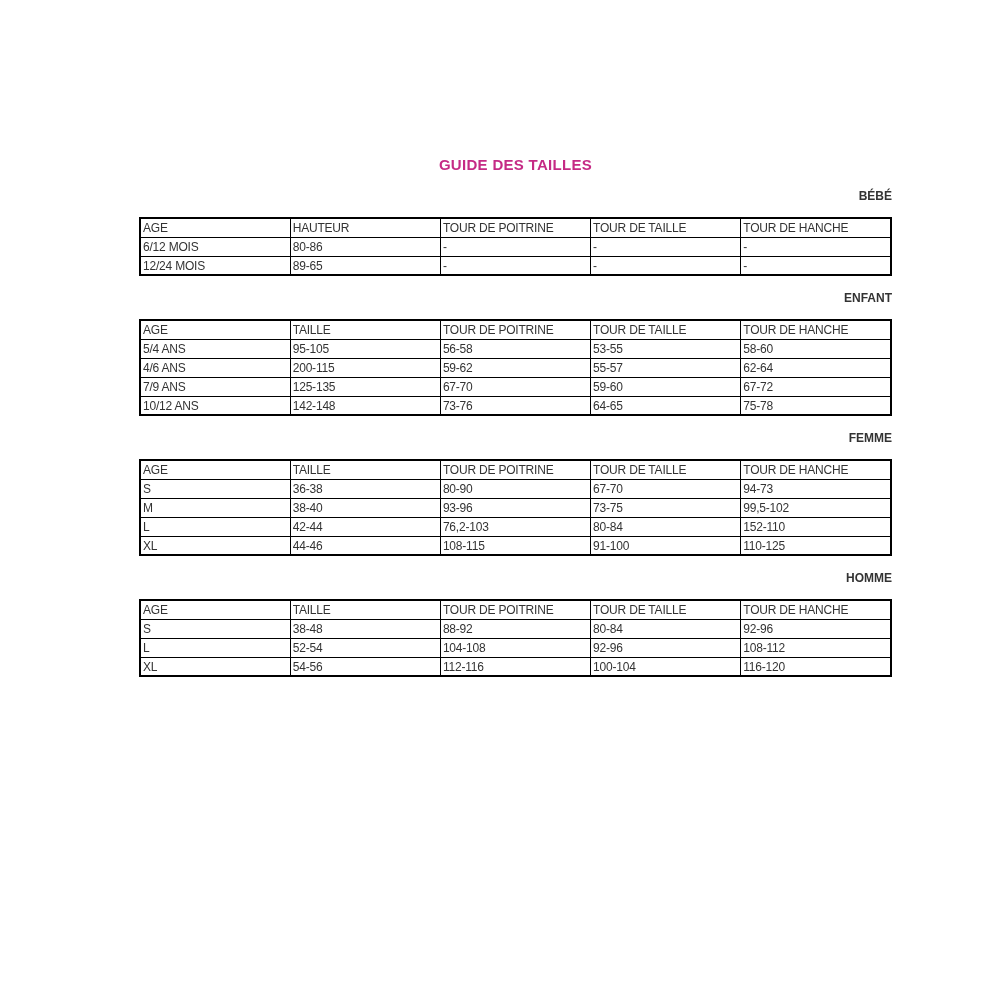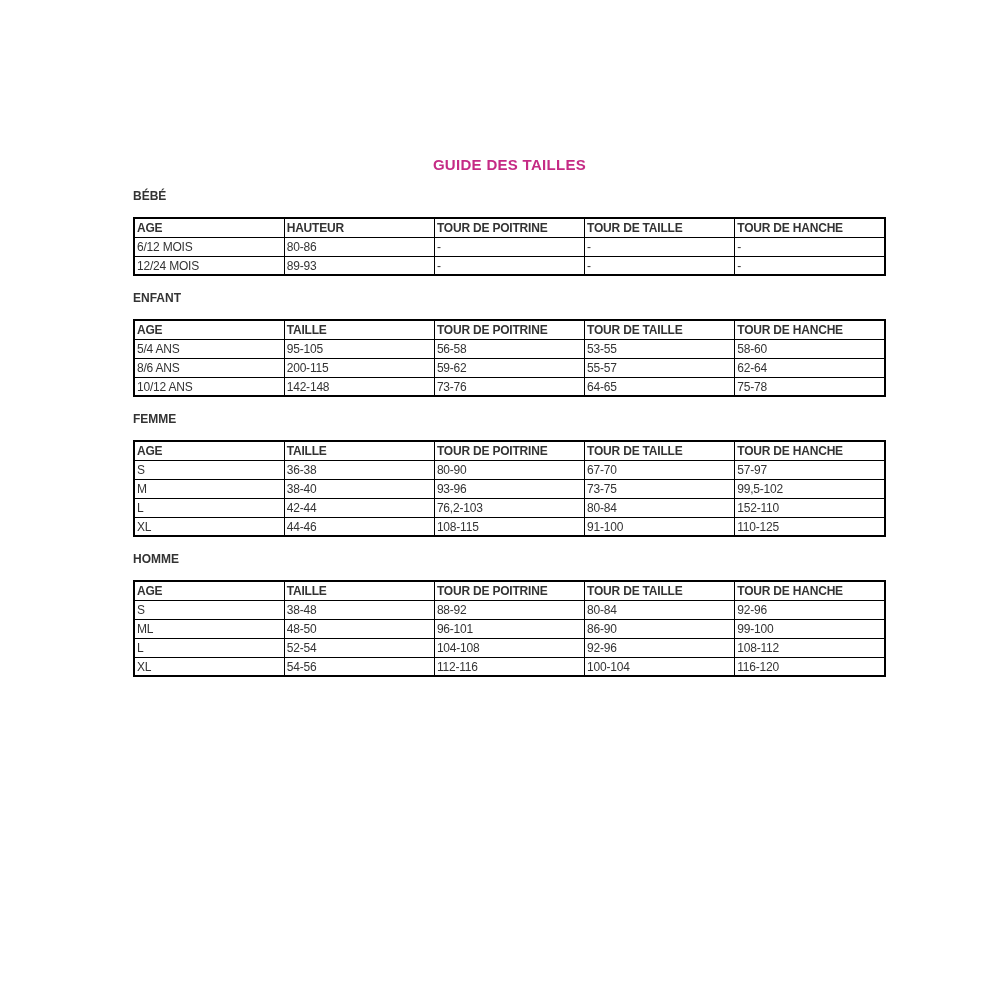--- a/index.html
+++ b/index.html
@@ -7,34 +7,34 @@
     margin: 0;
     padding: 0;
     background: #ffffff;
     width: 1000px;
     height: 1000px;
     font-family: "Liberation Sans", sans-serif;
     color: #333333;
   }
   .container {
     position: absolute;
-    left: 133px;
+    left: 139px;
     top: 156px;
     width: 753px;
   }
   .page-title {
     margin: 0;
     text-align: center;
     font-size: 15px;
     font-weight: bold;
     line-height: 18px;
     letter-spacing: 0.3px;
   }
   .section-label {
-    text-align: left;
+    text-align: right;
     font-size: 12px;
     font-weight: bold;
     color: #333333;
     line-height: 16px;
     margin: 14px 0 13px 0;
   }
   table.size-table {
     width: 100%;
     border-collapse: collapse;
     border: 2px solid #000000;
@@ -47,21 +47,21 @@
     letter-spacing: -0.2px;
     height: 19px;
     line-height: 14px;
     padding: 1px 2px 0 2px;
     text-align: left;
     vertical-align: middle;
     white-space: nowrap;
     overflow: hidden;
   }
   table.size-table th {
-    font-weight: bold;
+    font-weight: normal;
   }
   table.size-table td {
     font-weight: normal;
   }
 </style>
 </head>
 <body>
 
 <div class="container">
   <h1 class="page-title" style="color: rgb(197, 43, 133);">GUIDE DES TAILLES</h1>
@@ -81,21 +81,21 @@
           <tbody>
             <tr>
               <td>6/12 MOIS</td>
               <td>80-86</td>
               <td>-</td>
               <td>-</td>
               <td>-</td>
             </tr>
             <tr>
               <td>12/24 MOIS</td>
-              <td>89-93</td>
+              <td>89-65</td>
               <td>-</td>
               <td>-</td>
               <td>-</td>
             </tr>
           </tbody>
         </table>
       </div>
       <div>
         <div class="section-label">ENFANT</div>
         <table class="size-table" style="border-color: rgb(0, 0, 0);">
@@ -110,25 +110,32 @@
           </thead>
           <tbody>
             <tr>
               <td>5/4 ANS</td>
               <td>95-105</td>
               <td>56-58</td>
               <td>53-55</td>
               <td>58-60</td>
             </tr>
             <tr>
-              <td>8/6 ANS</td>
+              <td>4/6 ANS</td>
               <td>200-115</td>
               <td>59-62</td>
               <td>55-57</td>
               <td>62-64</td>
+            </tr>
+            <tr>
+              <td>7/9 ANS</td>
+              <td>125-135</td>
+              <td>67-70</td>
+              <td>59-60</td>
+              <td>67-72</td>
             </tr>
             <tr>
               <td>10/12 ANS</td>
               <td>142-148</td>
               <td>73-76</td>
               <td>64-65</td>
               <td>75-78</td>
             </tr>
           </tbody>
         </table>
@@ -144,21 +151,21 @@
               <th>TOUR DE TAILLE</th>
               <th>TOUR DE HANCHE</th>
             </tr>
           </thead>
           <tbody>
             <tr>
               <td>S</td>
               <td>36-38</td>
               <td>80-90</td>
               <td>67-70</td>
-              <td>57-97</td>
+              <td>94-73</td>
             </tr>
             <tr>
               <td>M</td>
               <td>38-40</td>
               <td>93-96</td>
               <td>73-75</td>
               <td>99,5-102</td>
             </tr>
             <tr>
               <td>L</td>
@@ -191,27 +198,20 @@
           </thead>
           <tbody>
             <tr>
               <td>S</td>
               <td>38-48</td>
               <td>88-92</td>
               <td>80-84</td>
               <td>92-96</td>
             </tr>
             <tr>
-              <td>ML</td>
-              <td>48-50</td>
-              <td>96-101</td>
-              <td>86-90</td>
-              <td>99-100</td>
-            </tr>
-            <tr>
               <td>L</td>
               <td>52-54</td>
               <td>104-108</td>
               <td>92-96</td>
               <td>108-112</td>
             </tr>
             <tr>
               <td>XL</td>
               <td>54-56</td>
               <td>112-116</td>

